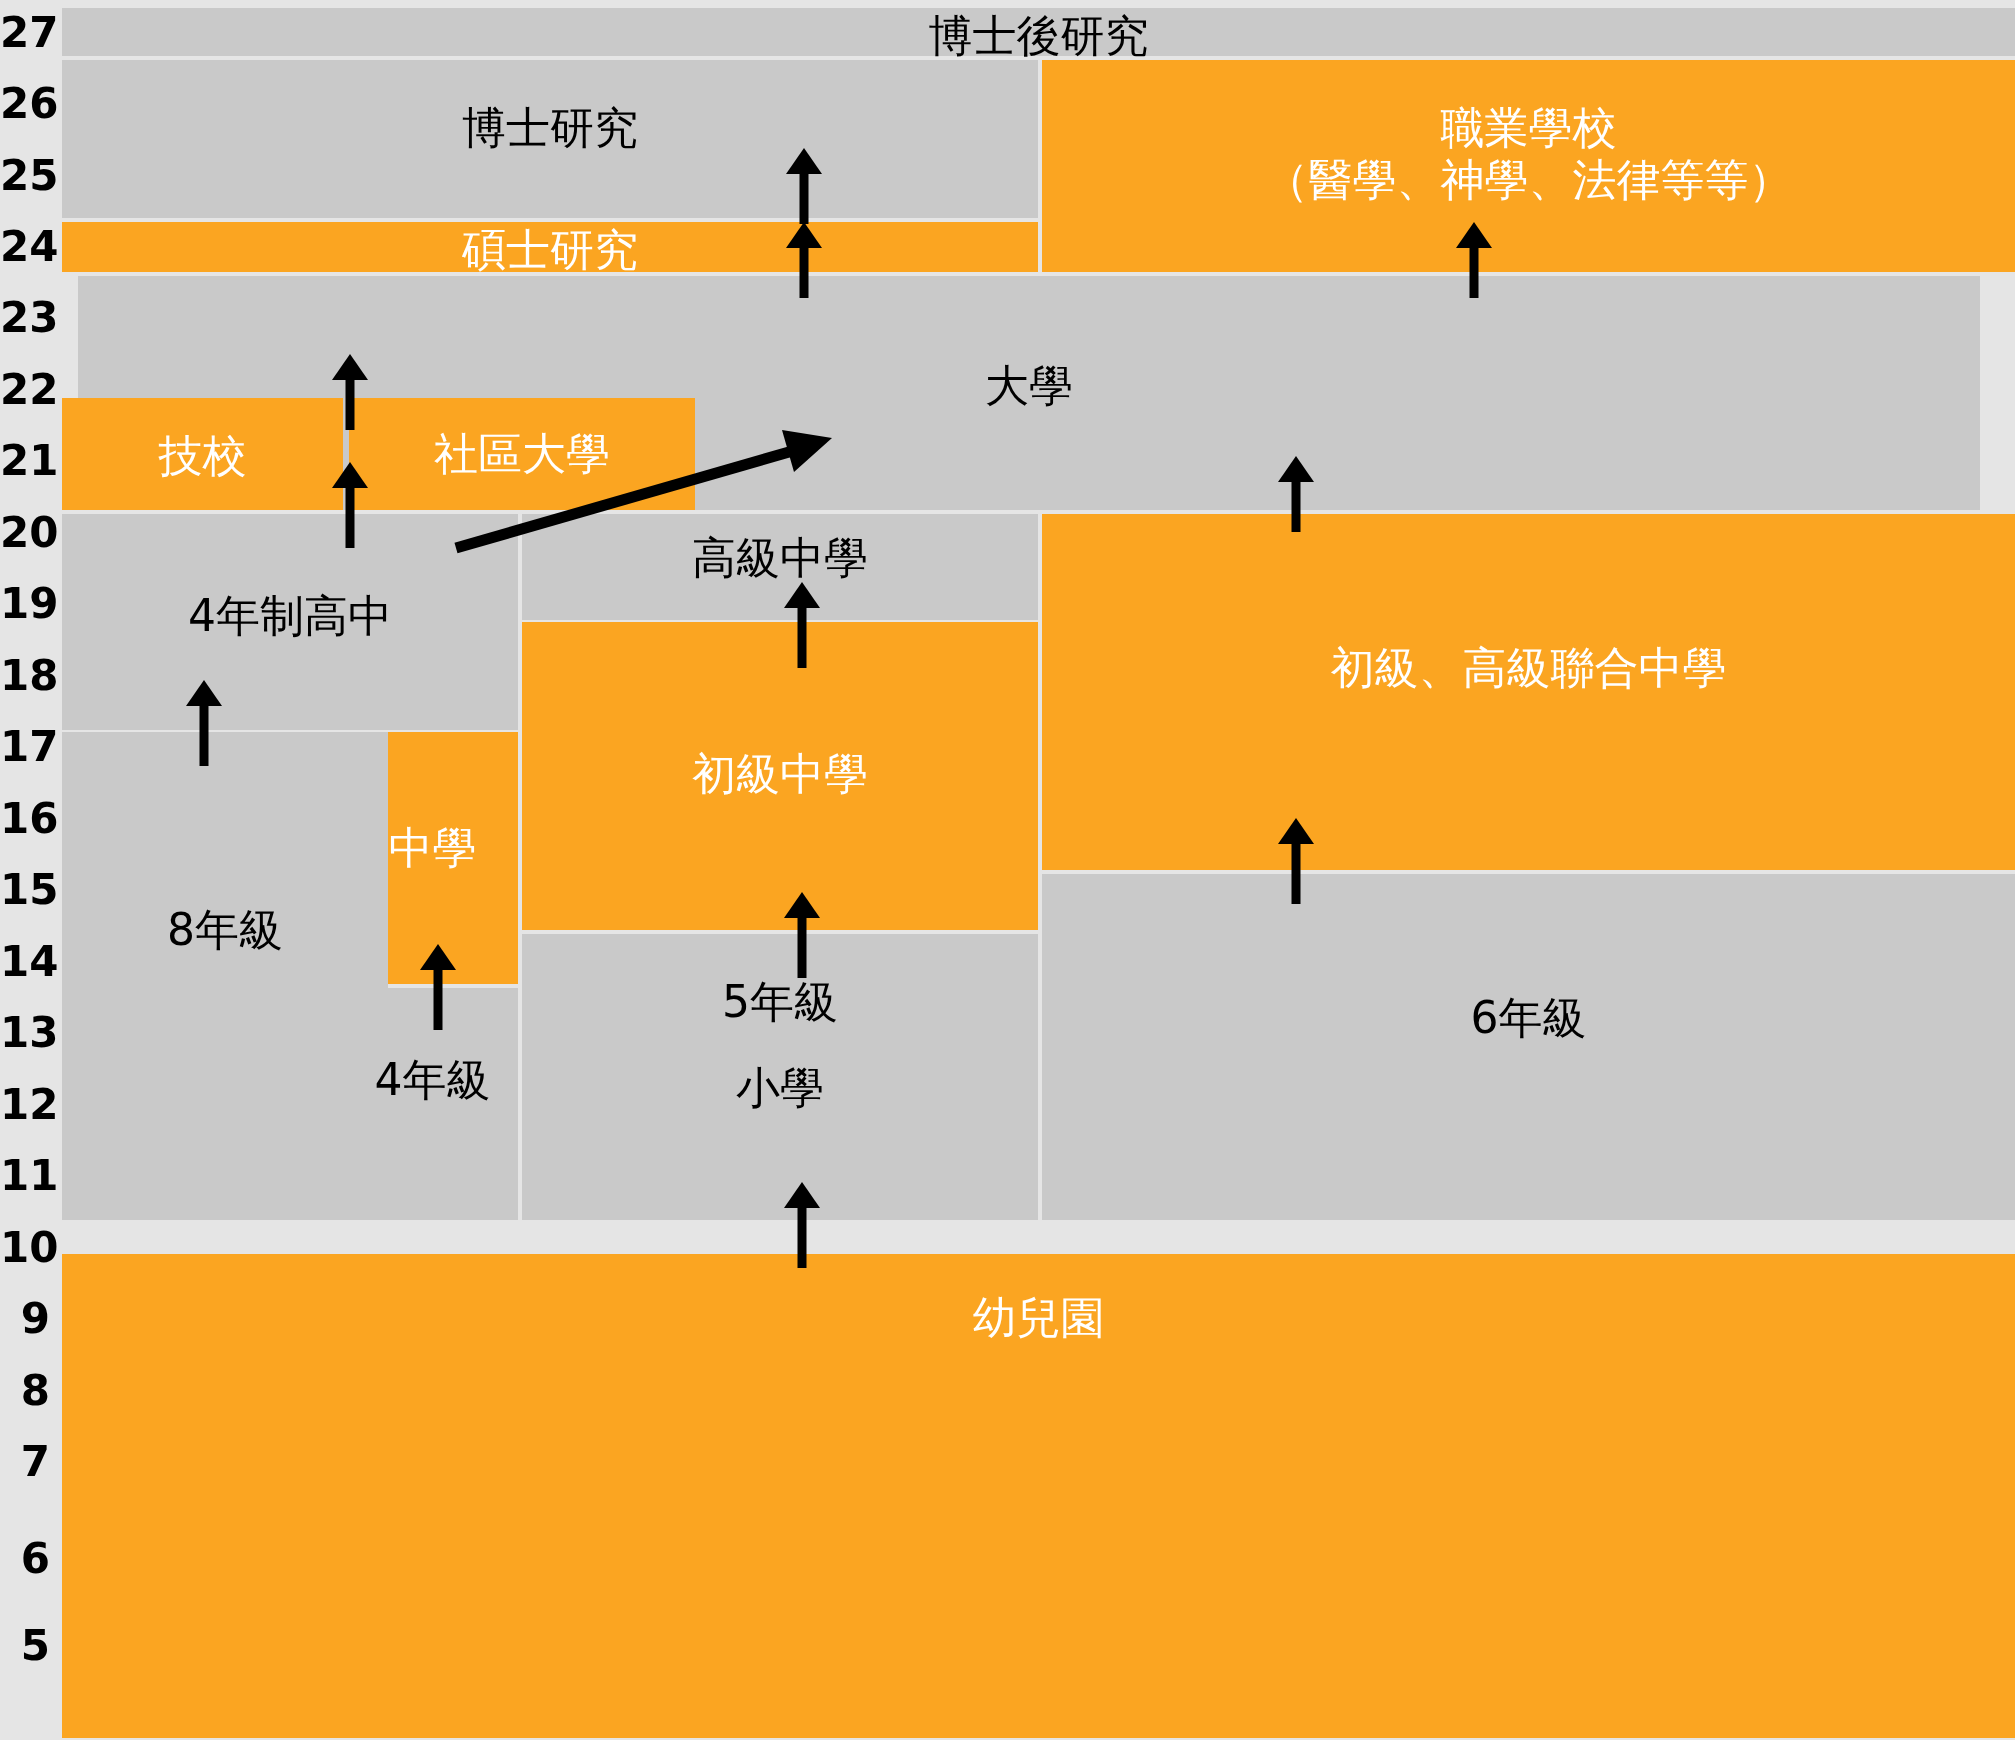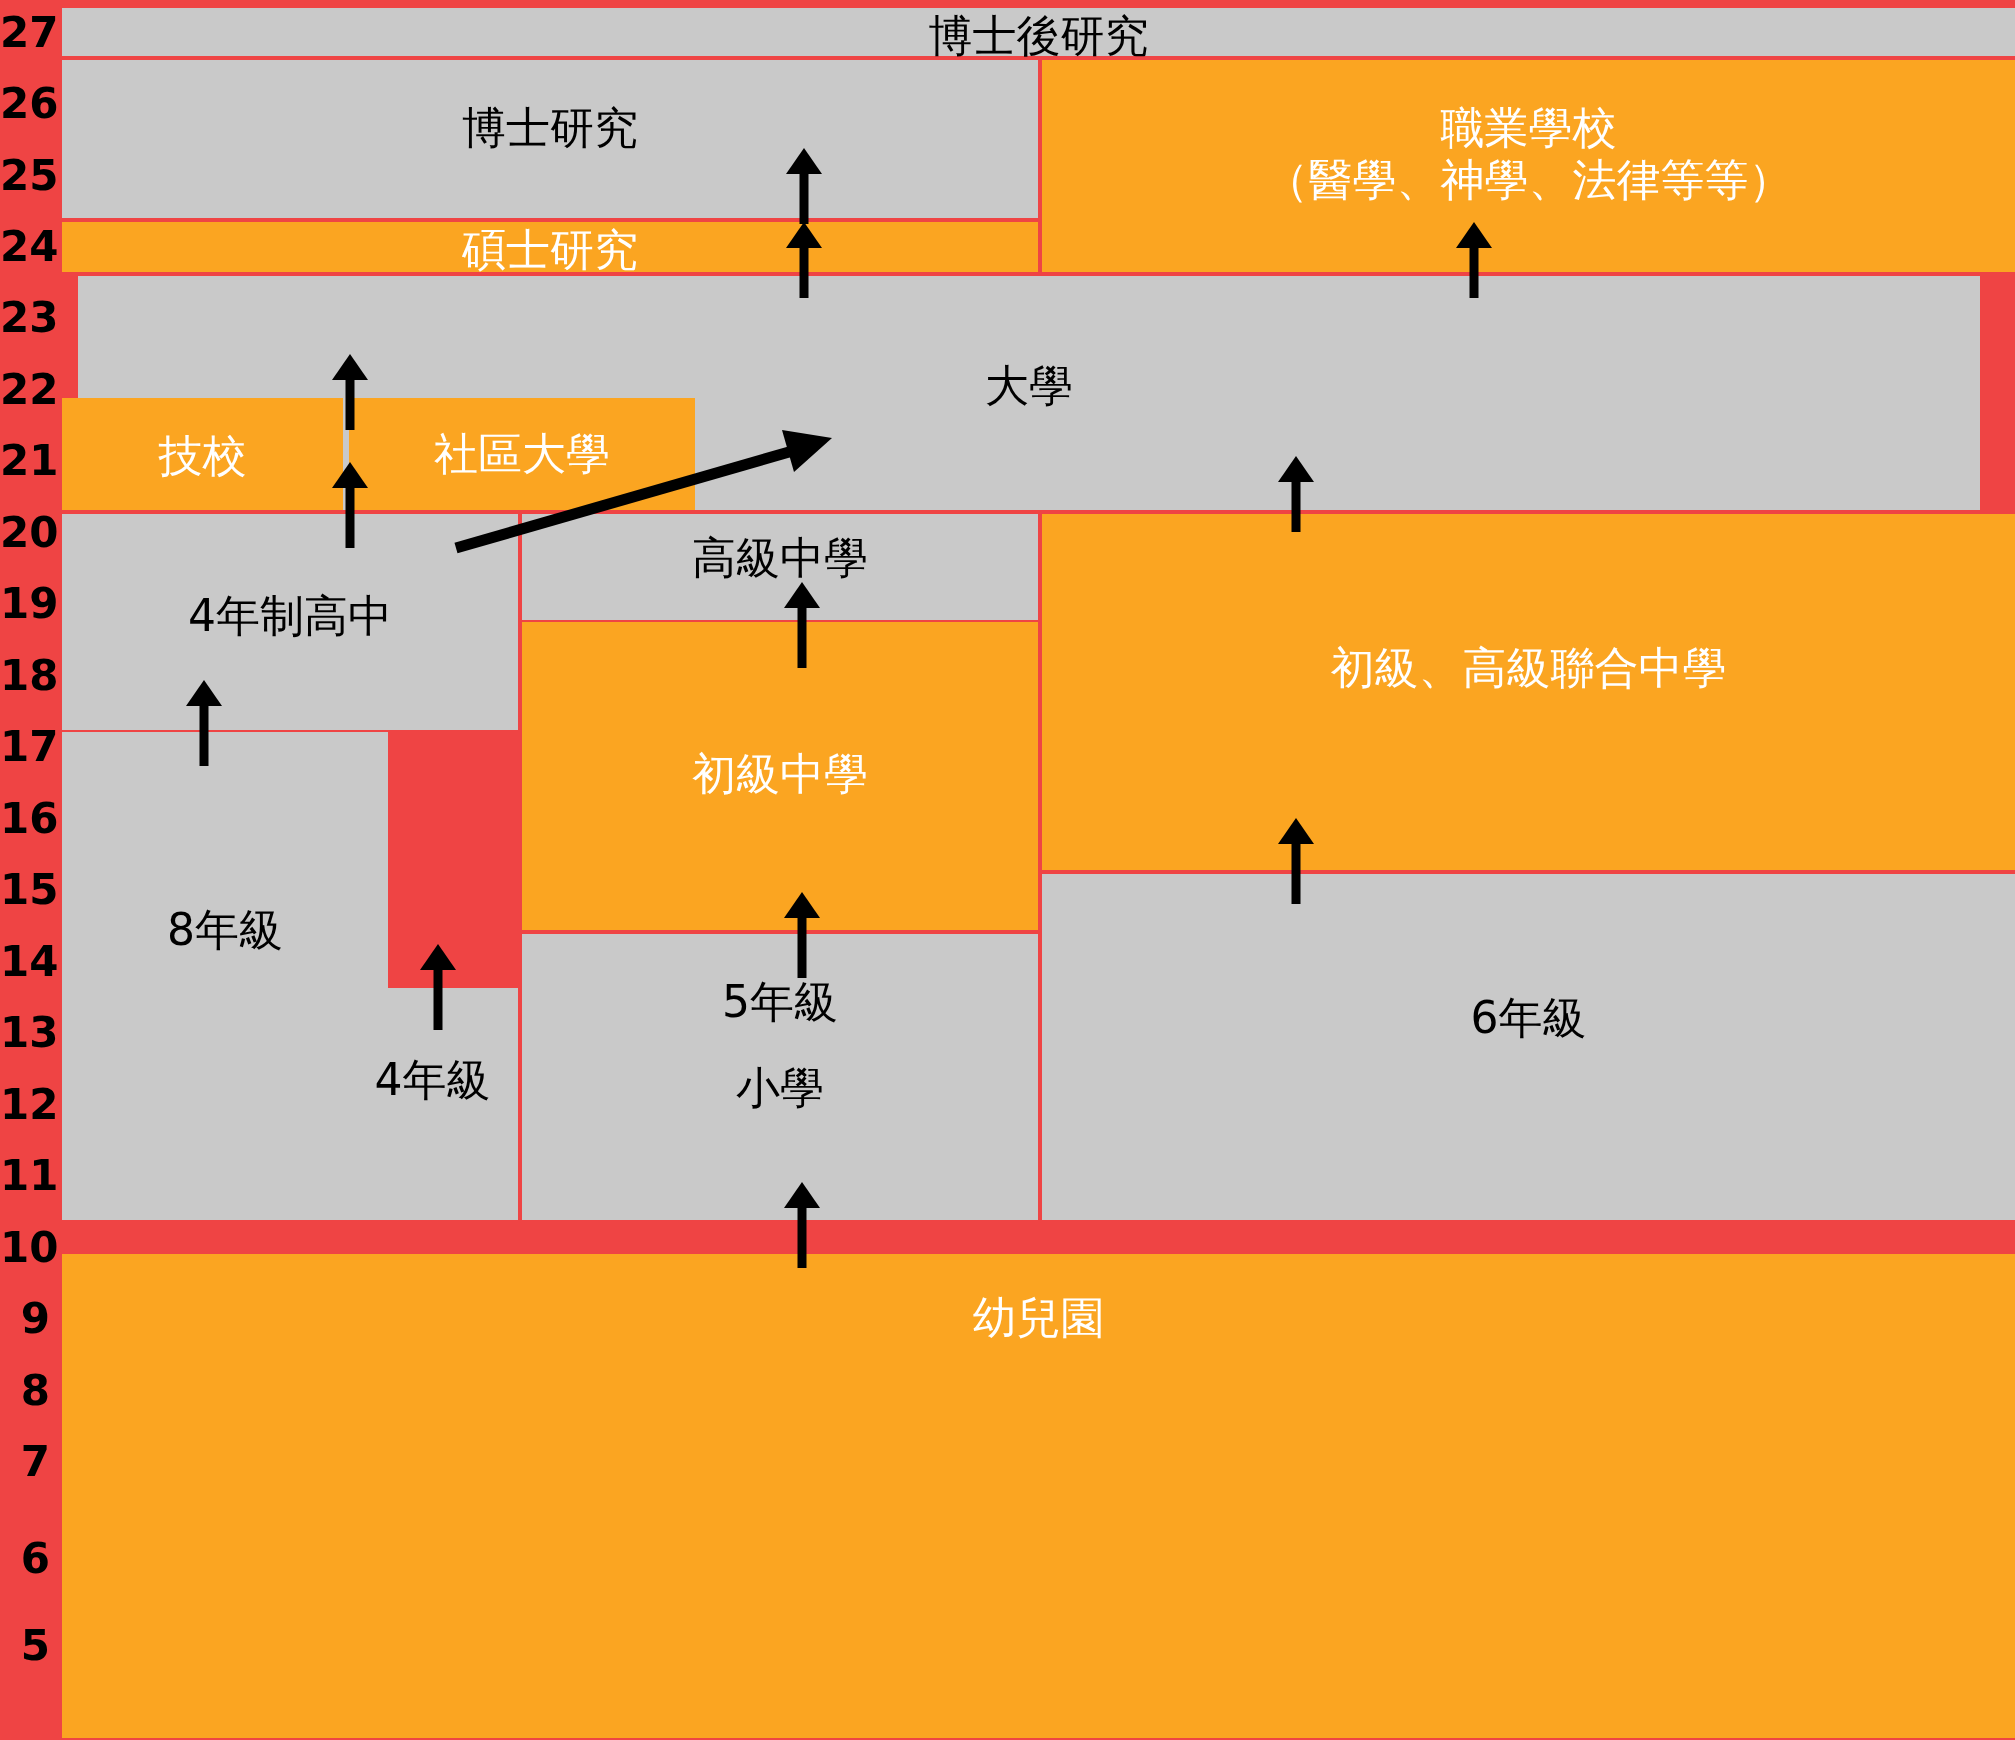--- a/index.html
+++ b/index.html
@@ -1,17 +1,17 @@
 <!DOCTYPE html>
 <html><head>
 <meta charset="utf-8">
 <style>
   html,body{margin:0;padding:0;background:#fff;}
   body{font-family:"DejaVu Sans","Liberation Sans",sans-serif;}
-  #root{position:relative;width:2015px;height:1740px;background:#ef4444;overflow:hidden;}
+  #root{position:relative;width:2015px;height:1740px;background:#e5e5e5;overflow:hidden;}
 
   
   .axis{position:absolute;left:0;top:0;width:62px;height:1740px;}
   .tick{position:absolute;left:0;width:50px;text-align:right;
         font-weight:bold;font-size:42px;color:#000;line-height:1;
         font-family:"DejaVu Sans","Liberation Sans",sans-serif;}
 
   
   .plot{position:absolute;left:62px;top:0;width:1953px;height:1740px;}
 
@@ -102,20 +102,23 @@
     </div>
 
     <div class="box orange" style="left:980px;top:514px;width:973px;height:356px;">
       <div class="lbl white f44" style="top:128px">初級、高級聯合中學</div>
     </div>
 
     <div class="box orange" style="left:460px;top:622px;width:516px;height:308px;">
       <div class="lbl white f44" style="top:126px">初級中學</div>
     </div>
 
+    <div class="box orange" style="left:285px;top:732px;width:171px;height:252px;">
+      <div class="lbl white f44" style="top:90px">中學</div>
+    </div>
 
     <div class="box gray" style="left:0px;top:732px;width:326px;height:488px;">
       <div class="lbl dark f44" style="top:172px">8年級</div>
     </div>
 
     <div class="box gray" style="left:285px;top:988px;width:171px;height:232px;">
       <div class="lbl dark f44" style="top:66px">4年級</div>
     </div>
 
     <div class="box gray" style="left:460px;top:934px;width:516px;height:286px;">

